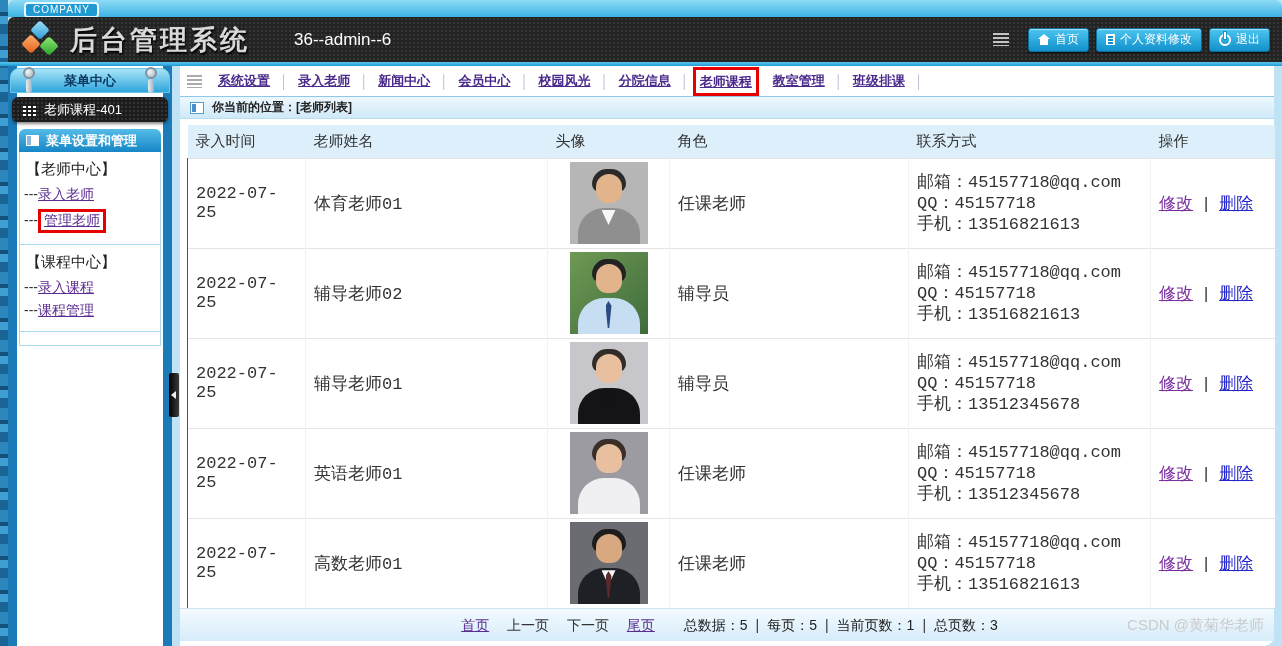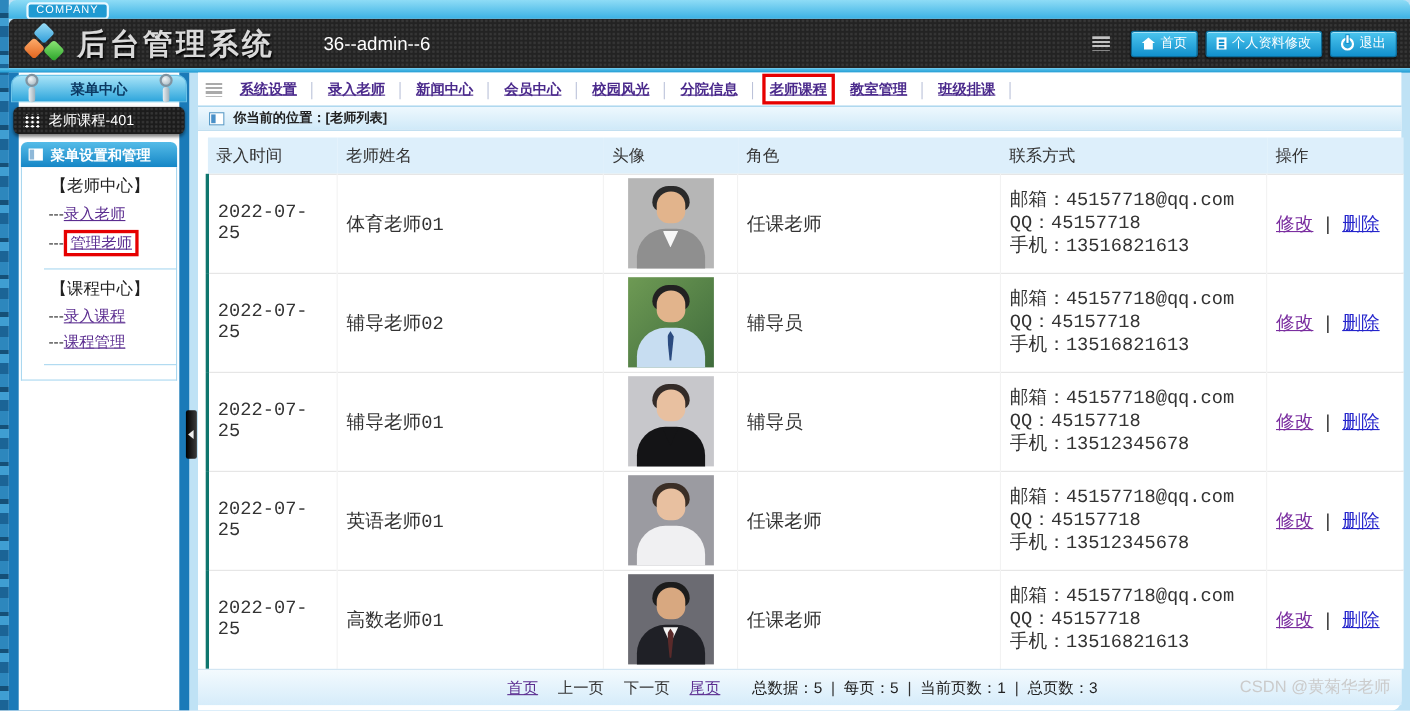--- a/index.html
+++ b/index.html
@@ -64,21 +64,21 @@
     color:#fff; font-size:13px; display:flex; align-items:center; gap:8px; padding:0 9px;
     box-shadow:0 2px 3px rgba(0,0,0,.45); z-index:1; }
   .grid-icon { width:15px; height:12px; background-image:radial-gradient(#fff 1.4px, transparent 1.5px);
     background-size:5px 4px; background-position:1px 1px; }
   .manage-bar { margin:7px 2px 0; height:23px; background:linear-gradient(#55bce8,#1586c6);
     border-radius:6px 6px 0 0; color:#fff; font-weight:bold; font-size:13px;
     display:flex; align-items:center; gap:7px; padding:0 7px; }
   .win-icon { width:13px; height:11px; background:#fff; position:relative; flex:0 0 auto; }
   .win-icon::before { content:""; position:absolute; left:1px; top:1px; bottom:1px; width:4px; background:#8fb8d8; }
   .menu-panel { margin:0 2px; background:#fff; border:1px solid #aad8f0; border-top:none; }
-  .menu-group { padding:5px 4px 9px; border-bottom:1px solid #aad8f0;margin-left:20px; }
+  .menu-group { padding:5px 4px 9px; border-bottom:1px solid #aad8f0; }
   .group-title { font-size:15px; color:#222; padding:3px 0 4px 2px; }
   .menu-link-row { font-size:14px; color:#333; padding:3px 0 2px; }
   .menu-link { color:#5b2d90; text-decoration:underline; cursor:pointer; }
   .menu-link.red-boxed { display:inline-block; border:3px solid #e60000; padding:0 3px; }
   .empty-strip { height:13px; }
   .collapse-handle { position:absolute; left:169px; top:373px; width:10px; height:44px; z-index:6;
     background:linear-gradient(90deg,#000,#3c3c3c); border-radius:2px; cursor:pointer; }
   .collapse-handle::after { content:""; position:absolute; left:2px; top:50%; margin-top:-4px;
     border-top:4px solid transparent; border-bottom:4px solid transparent; border-right:5px solid #eee; }
 
@@ -97,21 +97,21 @@
     display:flex; align-items:center; gap:8px; padding-left:10px;
     font-weight:bold; font-size:12px; color:#222; }
   .crumb-icon { width:14px; height:12px; background:#fff; border:1px solid #5a9cc8; position:relative; }
   .crumb-icon::before { content:""; position:absolute; left:1px; top:1px; bottom:1px; width:4px; background:#4a90c8; }
 
   table.teachers { width:1087px; margin:6px 12px 0 7px; border-collapse:collapse; table-layout:fixed;font-family:Liberation Mono, monospace; }
   .teachers th { background:#ddeffb; height:33px; text-align:left; padding:0 8px;
     font-weight:normal; font-size:15px; color:#333; }
   .teachers td { height:90px; padding:0 8px; font-size:17px; color:#333;
     border-top:1px solid #e4e4e4; border-right:1px solid #f2f2f2; background:#fff; }
-  .teachers td:first-child { border-left:3px solid #0f766e; }
+  .teachers td:first-child { border-left:1px solid #0f766e; }
   .teachers td:last-child { border-right:none; }
   .contact div { line-height:21px; }
   .op-edit { color:#7b2fa0; text-decoration:underline; cursor:pointer; }
   .op-del { color:#2525cc; text-decoration:underline; cursor:pointer; }
   .op-sep { color:#333; margin:0 8px; }
 
   
   .avatar { position:relative; width:78px; height:82px; margin:0 auto; overflow:hidden; background:var(--bg); }
   .avatar .hair { position:absolute; top:7px; left:50%; margin-left:-17px; width:34px; height:23px;
     border-radius:17px 17px 9px 9px; background:var(--hair); }

